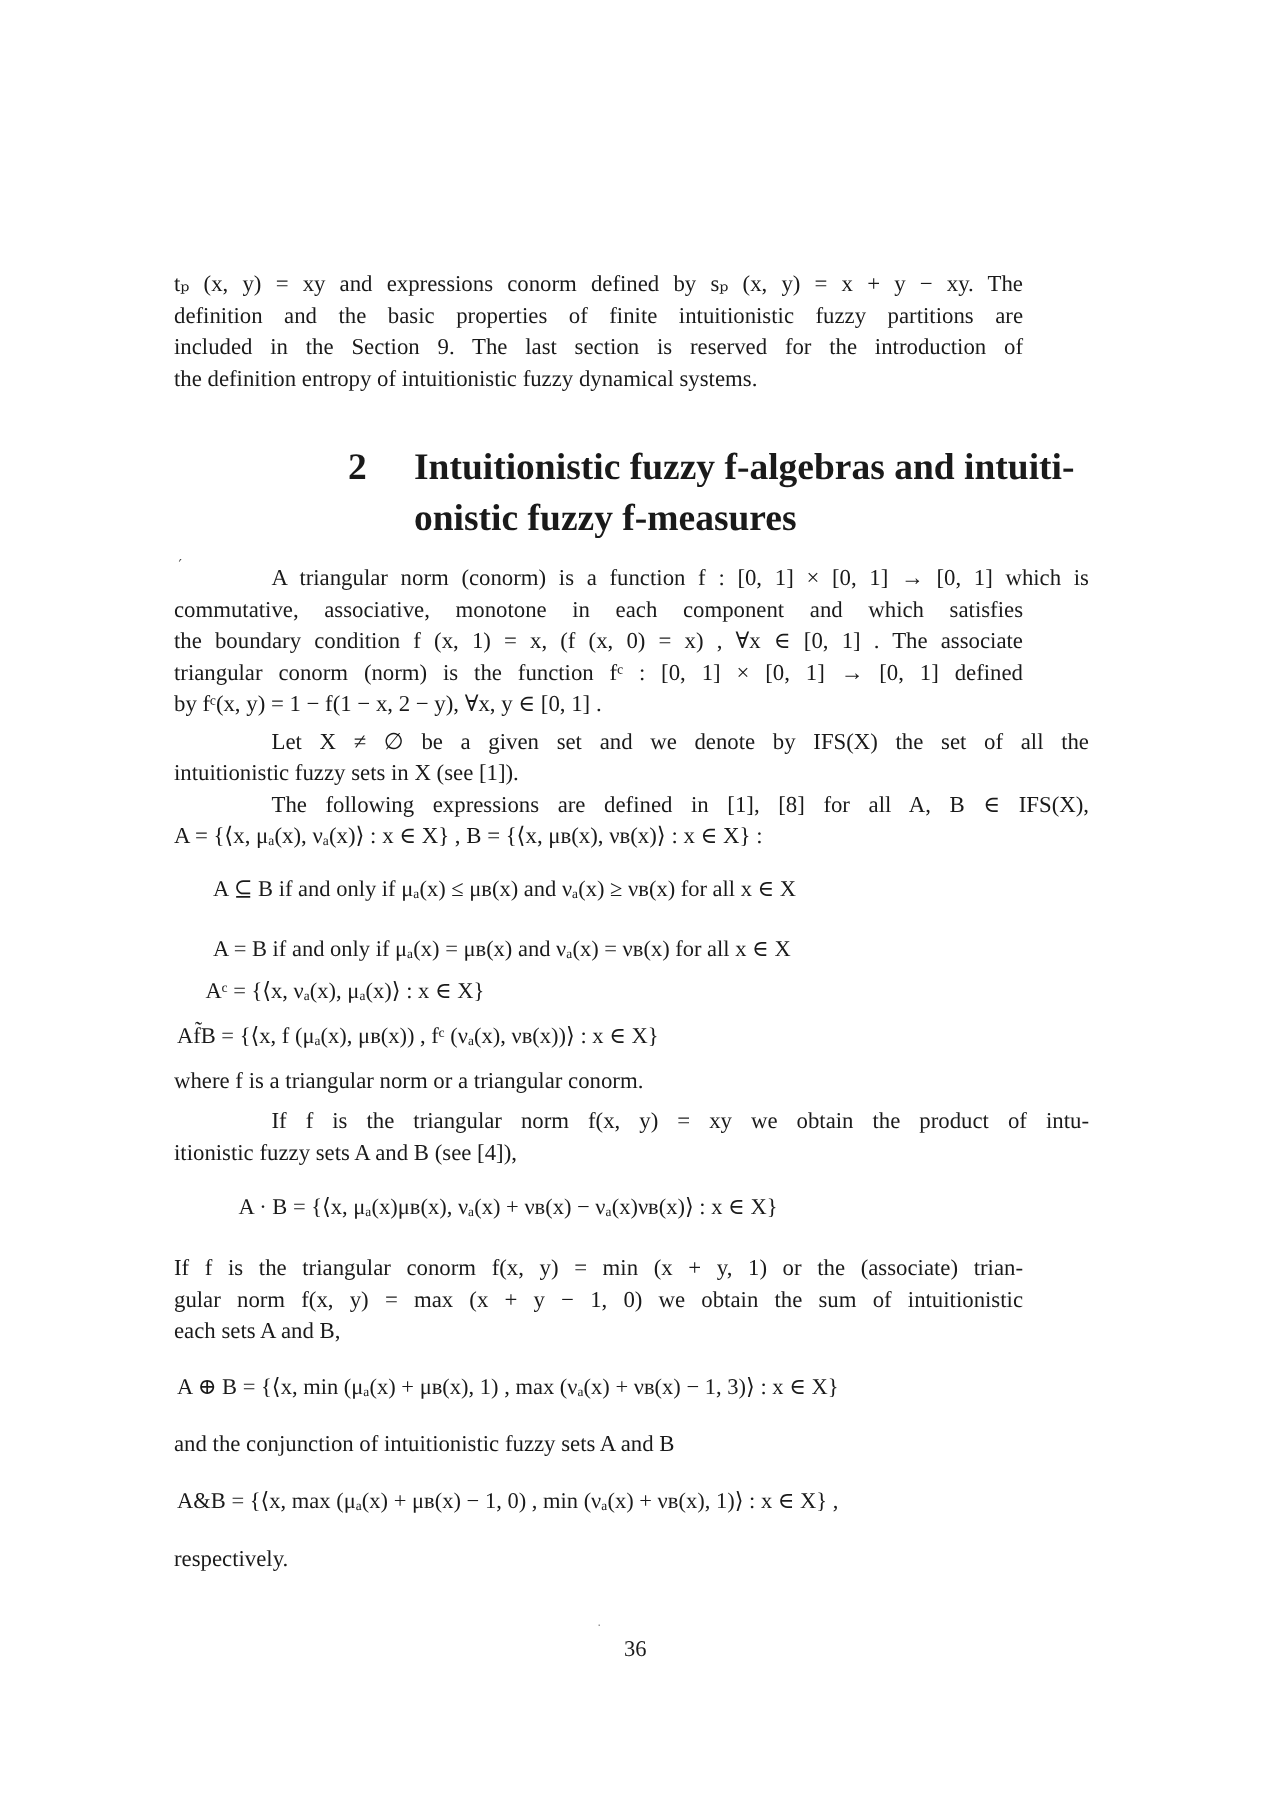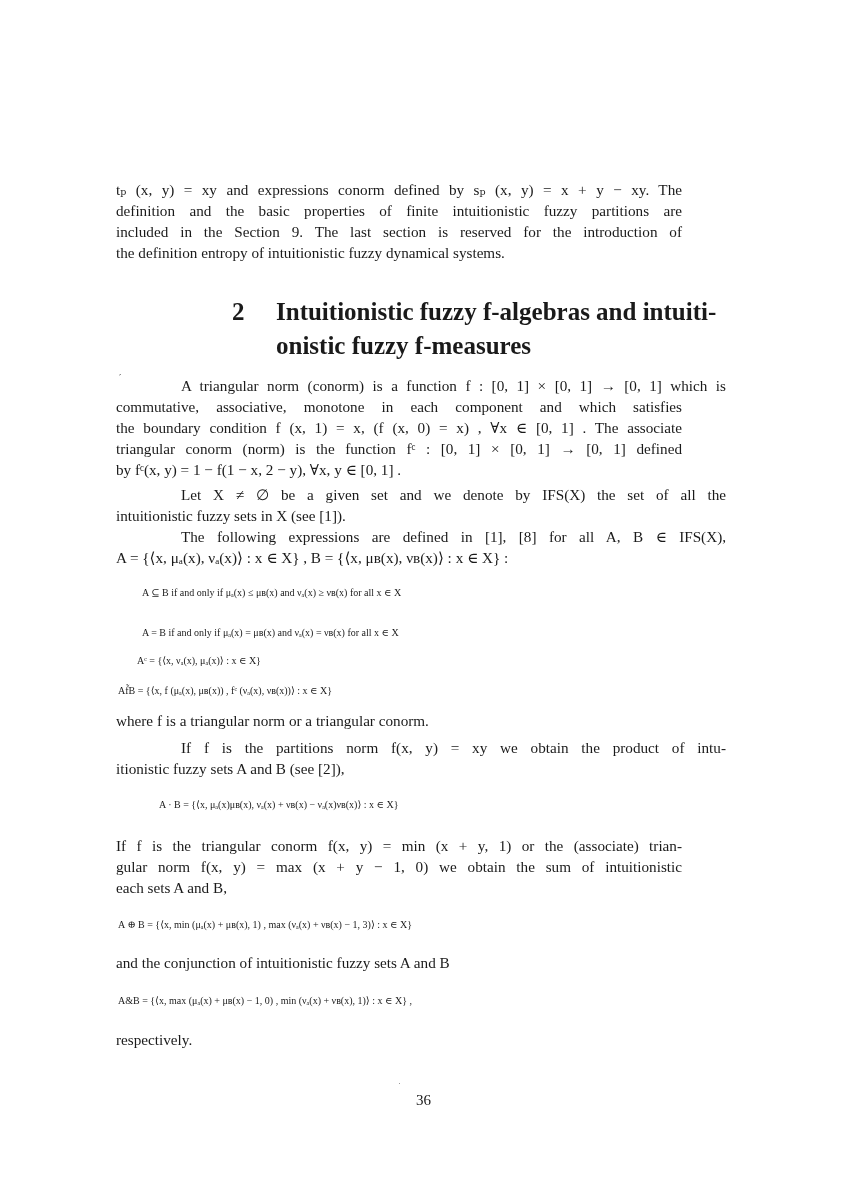--- a/index.html
+++ b/index.html
@@ -19,21 +19,21 @@
   .heading {
     position: absolute; left: 116px; font-weight: bold;
     font-family: "Liberation Serif", "DejaVu Serif", serif;
     font-size: 25px; line-height: 32px; white-space: nowrap;
   }
   .heading-num { position: absolute; left: 116px; }
   .heading-text { position: absolute; left: 160px; }
   .formula {
     position: absolute; white-space: nowrap;
     font-family: "Liberation Serif", "DejaVu Serif", serif;
-    font-size: 10px; line-height: 20px;
+    font-size: 15px; line-height: 20px;
   }
   .pagenum {
     position: absolute; left: 0; width: 847px; top: 1092px; text-align: center;
     font-family: "Liberation Serif", "DejaVu Serif", serif; font-size: 15px;
   }
   .tick { position: absolute; left: 119px; top: 372px; font-size: 10px; color: #444; }
   .dot { position: absolute; left: 399px; top: 1083px; width: 1px; height: 1px; background: #999; }
 </style>
 </head>
 <body>
@@ -63,22 +63,22 @@
 <div class="line indent" style="top:527px">The following expressions are defined in [1], [8] for all A, B ∈ IFS(X),</div>
 <div class="line last" style="top:548px">A = {⟨x, μₐ(x), νₐ(x)⟩ : x ∈ X} , B = {⟨x, μʙ(x), νʙ(x)⟩ : x ∈ X} :</div>
 
 <div class="formula" style="left:142px; top:583px">A ⊆ B if and only if μₐ(x) ≤ μʙ(x) and νₐ(x) ≥ νʙ(x) for all x ∈ X</div>
 <div class="formula" style="left:142px; top:623px">A = B if and only if μₐ(x) = μʙ(x) and νₐ(x) = νʙ(x) for all x ∈ X</div>
 <div class="formula" style="left:137px; top:651px">Aᶜ = {⟨x, νₐ(x), μₐ(x)⟩ : x ∈ X}</div>
 <div class="formula" style="left:118px; top:681px">Af̃B = {⟨x, f (μₐ(x), μʙ(x)) , fᶜ (νₐ(x), νʙ(x))⟩ : x ∈ X}</div>
 
 <div class="line last" style="top:711px">where f is a triangular norm or a triangular conorm.</div>
 
-<div class="line indent" style="top:738px">If f is the partitions norm f(x, y) = xy we obtain the product of intu-</div>
-<div class="line last" style="top:759px">itionistic fuzzy sets A and B (see [2]),</div>
+<div class="line indent" style="top:738px">If f is the triangular norm f(x, y) = xy we obtain the product of intu-</div>
+<div class="line last" style="top:759px">itionistic fuzzy sets A and B (see [4]),</div>
 
 <div class="formula" style="left:159px; top:795px">A · B = {⟨x, μₐ(x)μʙ(x), νₐ(x) + νʙ(x) − νₐ(x)νʙ(x)⟩ : x ∈ X}</div>
 
 <div class="line" style="top:836px">If f is the triangular conorm f(x, y) = min (x + y, 1) or the (associate) trian-</div>
 <div class="line" style="top:857px">gular norm f(x, y) = max (x + y − 1, 0) we obtain the sum of intuitionistic</div>
 <div class="line last" style="top:878px">each sets A and B,</div>
 
 <div class="formula" style="left:118px; top:915px">A ⊕ B = {⟨x, min (μₐ(x) + μʙ(x), 1) , max (νₐ(x) + νʙ(x) − 1, 3)⟩ : x ∈ X}</div>
 
 <div class="line last" style="top:953px">and the conjunction of intuitionistic fuzzy sets A and B</div>

